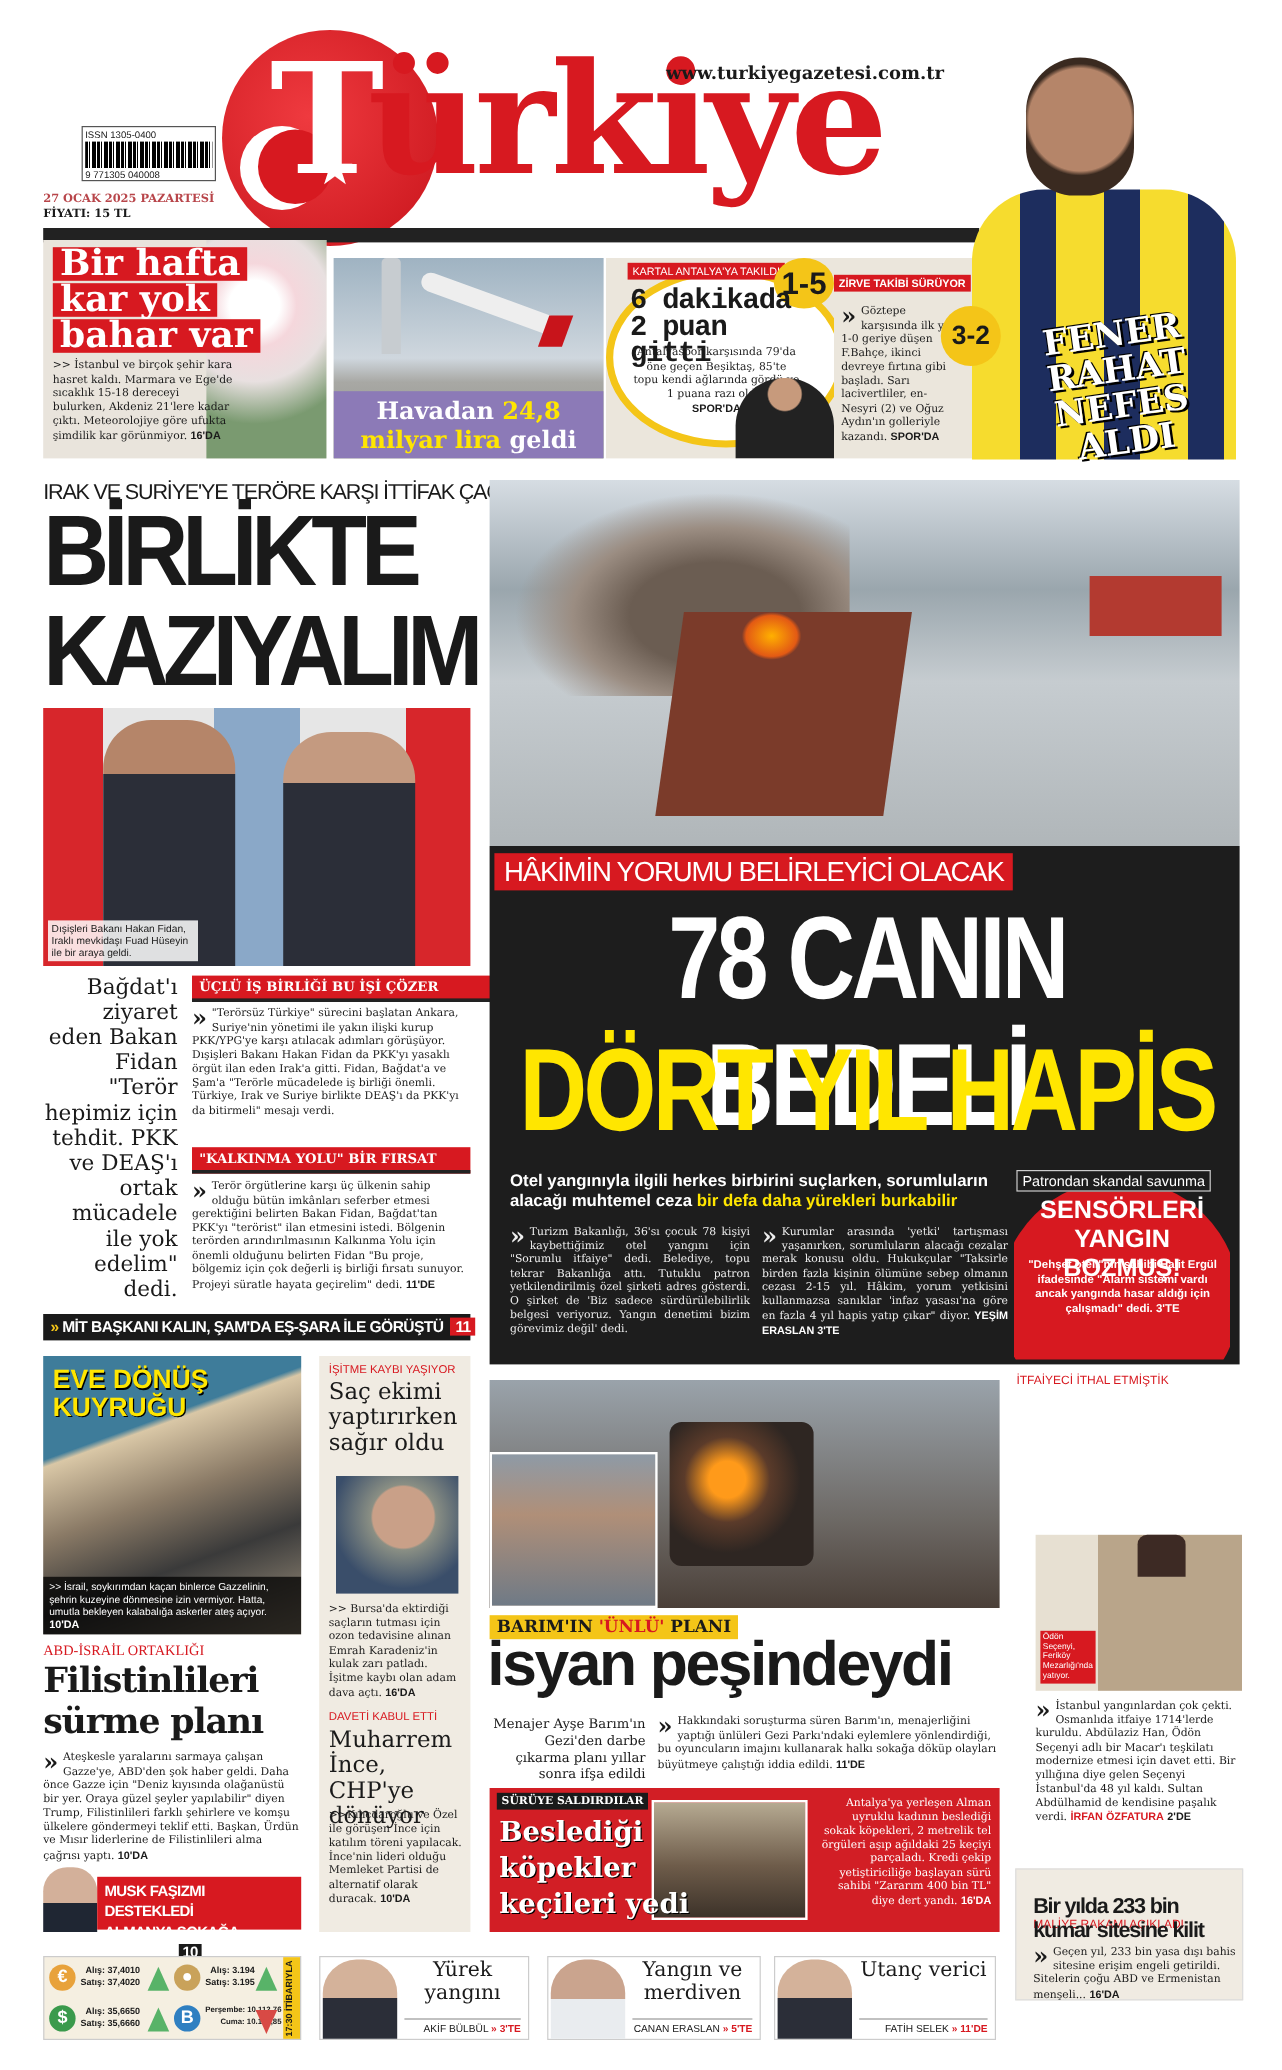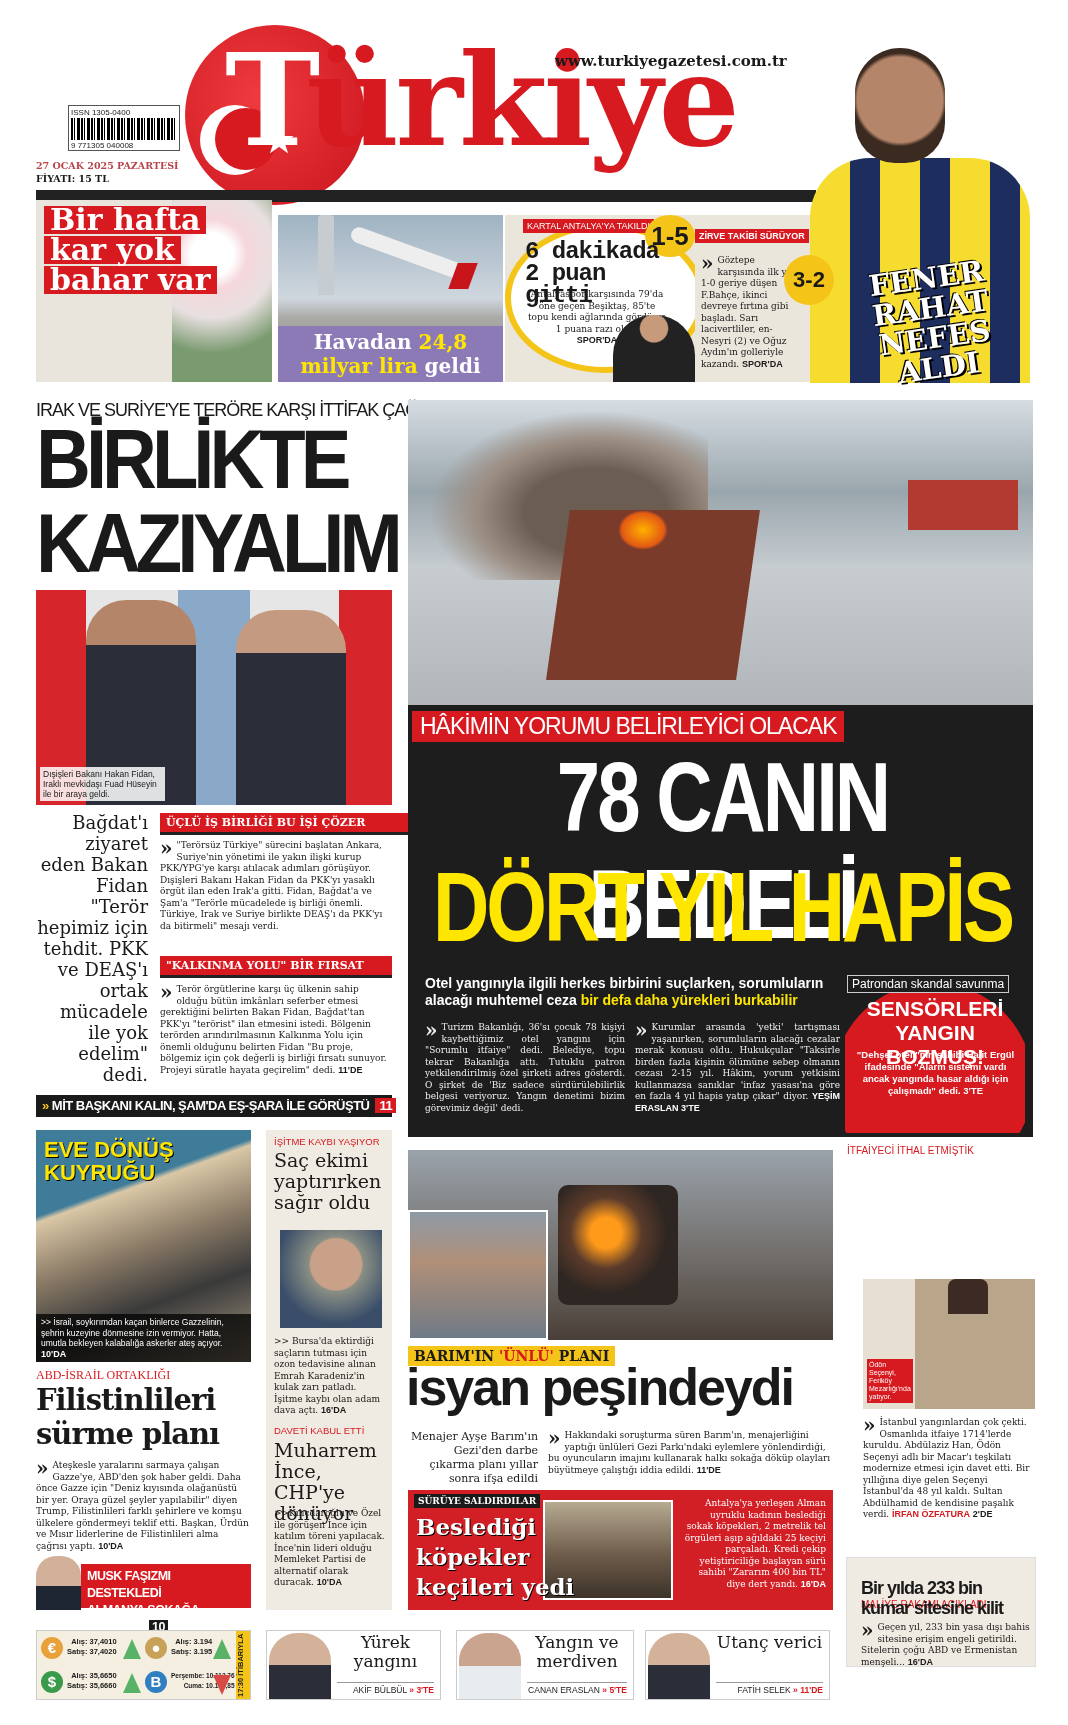--- a/index.html
+++ b/index.html
@@ -175,20 +175,21 @@
 <div class="abs" id="price">FİYATI: 15 TL</div>
 <div class="abs" id="topbar"></div>
 
 <div class="abs" id="weather">
   <div class="blossom"></div>
   <div class="hl">
     <span>Bir hafta</span>
     <span>kar yok</span>
     <span>bahar var</span>
   </div>
+  <div class="body small"><span>&gt;&gt; İstanbul ve birçok şehir kara hasret kaldı. Marmara ve Ege'de sıcaklık 15-18 dereceyi bulurken, Akdeniz 21'lere kadar çıktı. Meteorolojiye göre ufukta şimdilik kar görünmiyor.</span> <span class="ref">16'DA</span></div>
 </div>
 
 <div class="abs photo" id="plane">
   <div class="tower"></div>
   <div class="jet"></div>
   <div class="tail"></div>
   <div class="cap">
     <span>Havadan</span> <span class="yellow">24,8</span><br>
     <span class="yellow">milyar lira</span> <span>geldi</span>
   </div>

